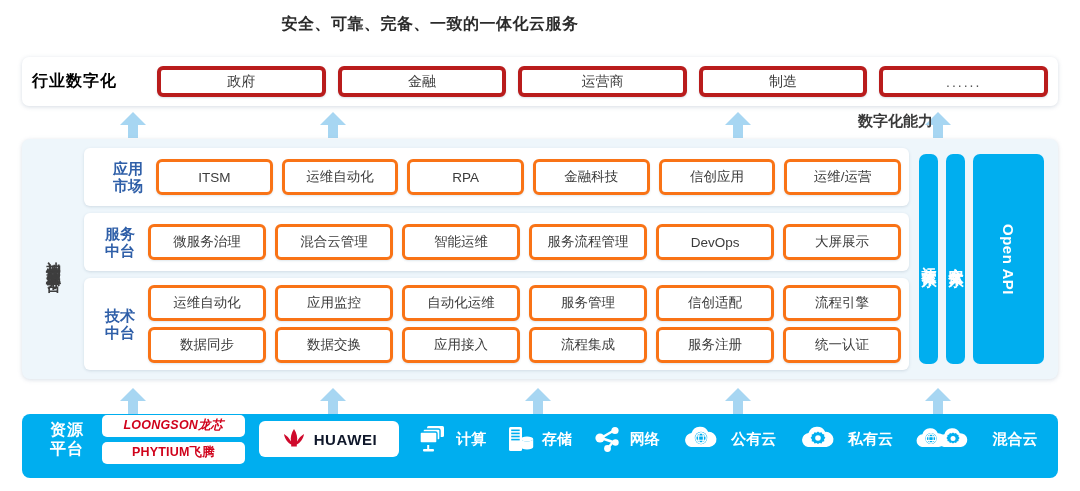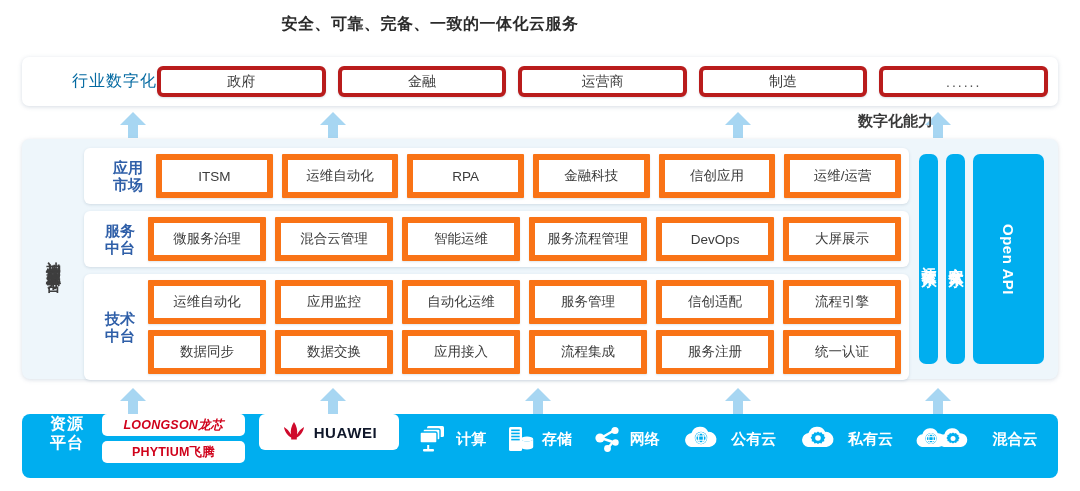--- a/index.html
+++ b/index.html
@@ -24,23 +24,23 @@
     position: absolute; left: 22px; top: 57px;
     width: 1036px; height: 49px;
     background: #ffffff;
     border-radius: 7px;
     box-shadow: 0 1px 4px rgba(120,140,165,.30);
     display: flex; align-items: center;
     padding: 0 10px;
   }
   .industry-label {
     width: 125px; flex: 0 0 125px;
-    text-align: right;
-    font-size: 16px; font-weight: normal;
-    color: #0369a1;
+    text-align: left;
+    font-size: 16px; font-weight: bold;
+    color: #000000;
     letter-spacing: 1px;
   }
   .industry-items { display: flex; flex: 1; gap: 12px; }
   .pill-ind {
     flex: 1; height: 31px;
     border: 4px solid #b91c1c;
     border-radius: 6px;
     background: #fff;
     box-shadow: 0 1px 2px rgba(150,170,190,.35);
     display: flex; align-items: center; justify-content: center;
@@ -106,23 +106,23 @@
   .layer-label {
     flex: 0 0 56px;
     text-align: center;
     font-size: 15px; font-weight: bold;
     color: #2f5fa8; line-height: 1.15;
     white-space: pre-line;
   }
   .layer-grid { flex: 1; display: flex; flex-direction: column; gap: 6px; }
   .layer-line { display: flex; gap: 9px; }
   .pill {
-    flex: 1; height: 44px;
-    border: 6px solid #f97316;
-    border-radius: 1px;
+    flex: 1; height: 36px;
+    border: 3px solid #f97316;
+    border-radius: 6px;
     background: #fff;
     box-shadow: 0 1px 2px rgba(150,175,195,.30);
     display: flex; align-items: center; justify-content: center;
     font-size: 13.5px; color: #3b3b3b;
     white-space: nowrap;
   }
 
   
   .vbars {
     flex: 0 0 128px;
@@ -146,21 +146,21 @@
     white-space: nowrap;
     letter-spacing: .5px;
   }
 
   
   .resource {
     position: absolute; left: 22px; top: 414px;
     width: 1036px; height: 64px;
     background: #00AEEF;
     border-radius: 8px;
-    display: flex; 
+    display: flex; align-items: center;
     padding: 0 10px 14px 12px;
   }
   .res-label {
     flex: 0 0 66px;
     text-align: center;
     font-size: 16px; font-weight: bold; color: #fff;
     line-height: 1.2; white-space: pre-line;
     letter-spacing: 1px;
   }
   .chip-stack { display: flex; flex-direction: column; gap: 5px; margin-left: 2px; }

